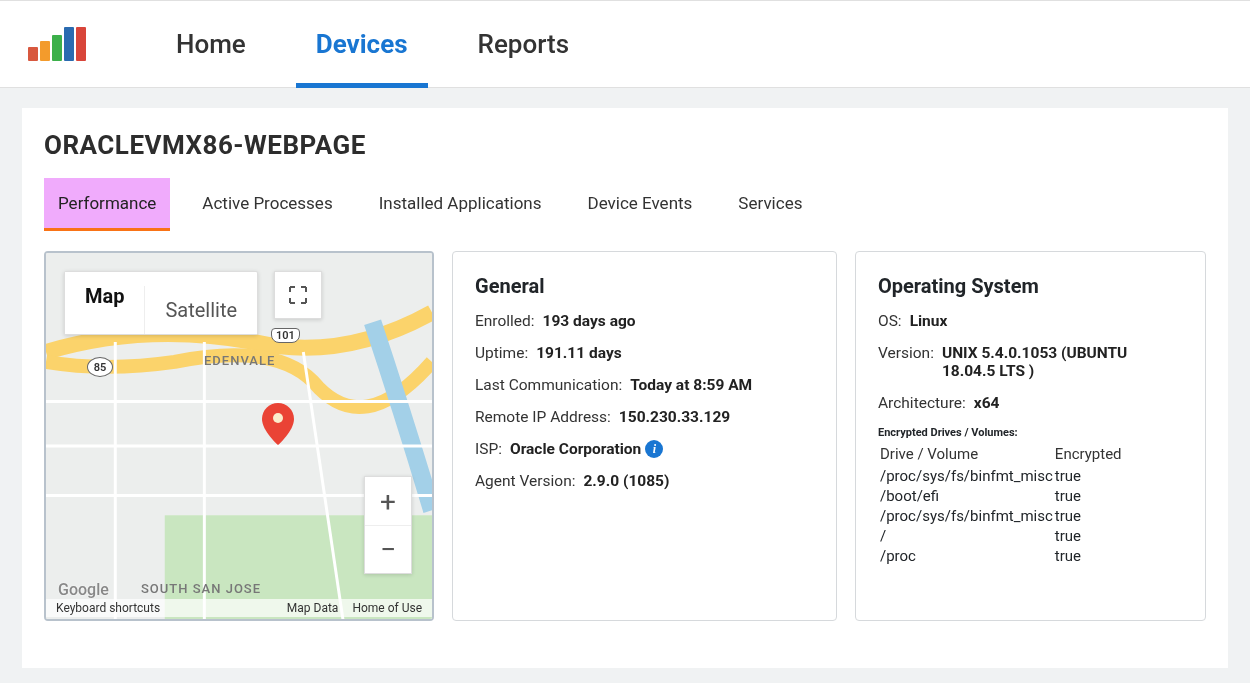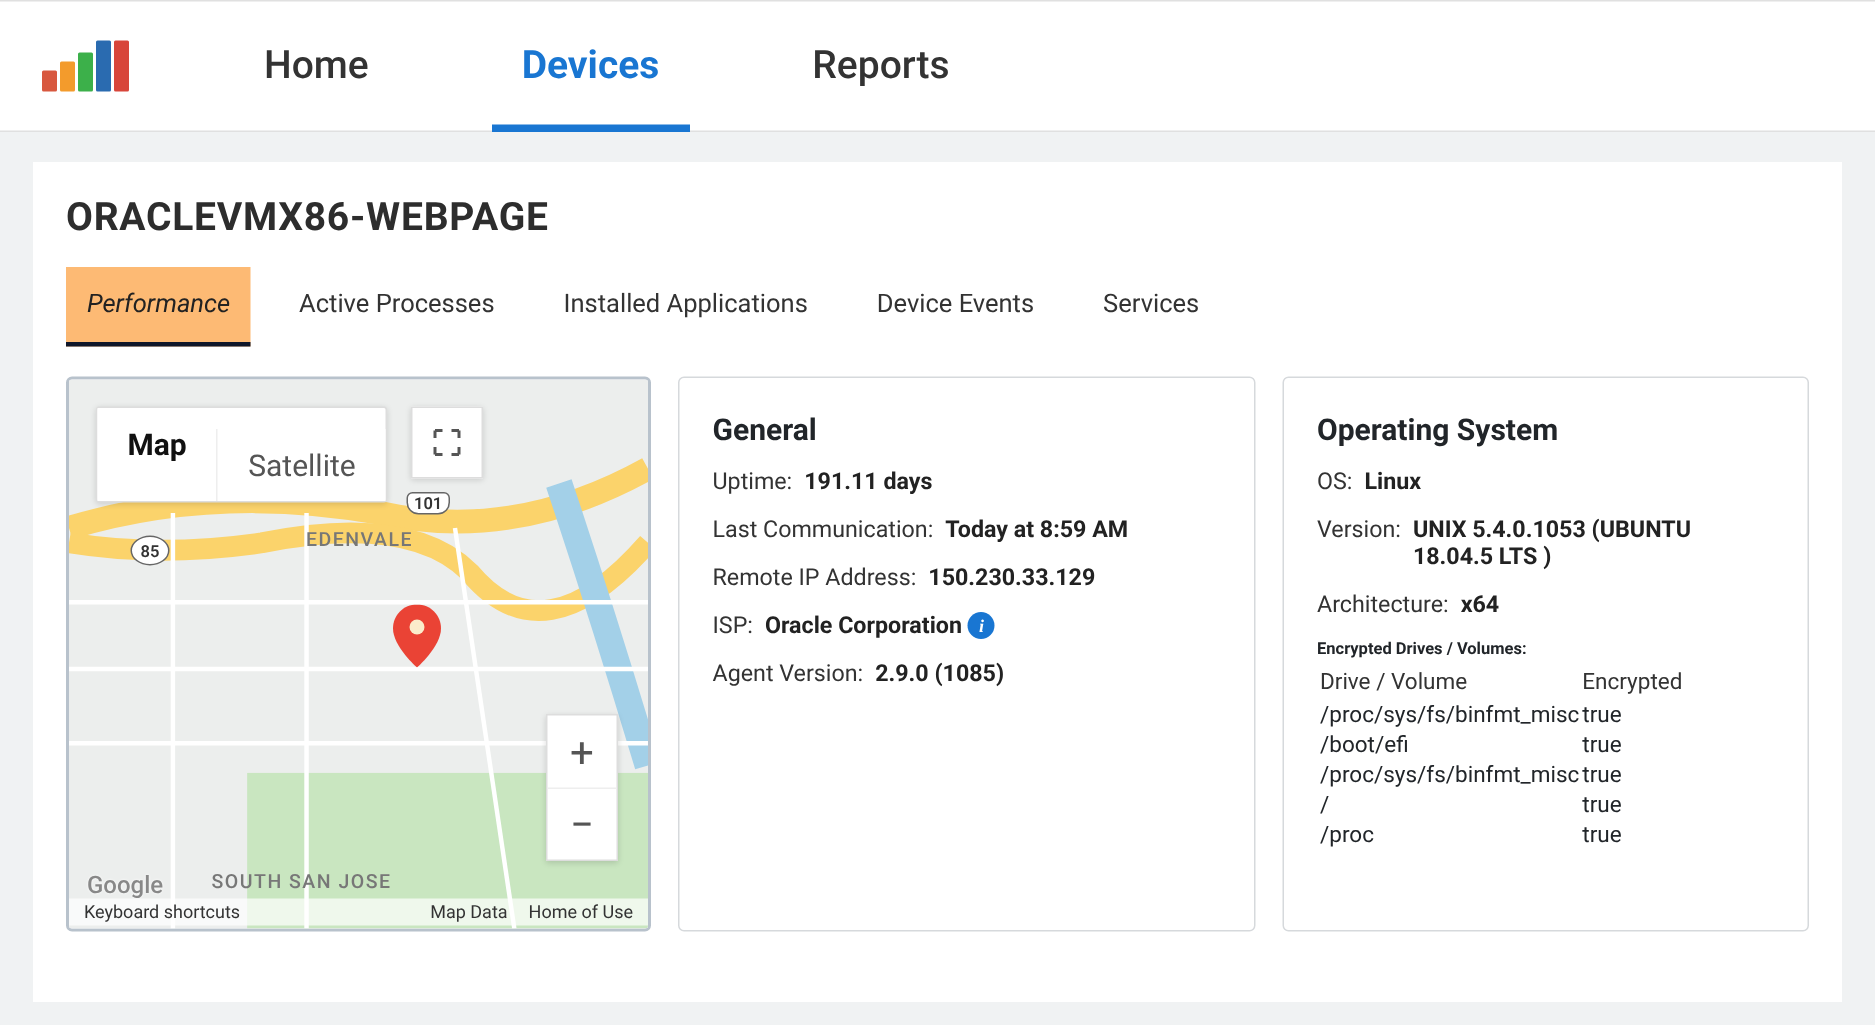--- a/index.html
+++ b/index.html
@@ -26,21 +26,21 @@
   gap: 2px;
   margin-right: 70px;
 }
 .logo-bar { width: 10px; border-radius: 1px; }
 .b1 { height: 14px; background: #d8583f; }
 .b2 { height: 20px; background: #f39b2c; }
 .b3 { height: 26px; background: #3cb04a; }
 .b4 { height: 34px; background: #2a6bb0; }
 .b5 { height: 34px; background: #d8453a; }
 
-.nav-tabs { display: flex; gap: 62px; height: 100%; align-items: center; }
+.nav-tabs { display: flex; gap: 30px; height: 100%; align-items: center; }
 .nav-tab {
   font-size: 26px;
   font-weight: 500;
   color: #333;
   cursor: pointer;
   height: 100%;
   display: flex;
   align-items: center;
   padding: 0 20px;
   position: relative;
@@ -74,24 +74,23 @@
   gap: 18px;
   border-bottom: 0;
 }
 .subtab {
   font-size: 17px;
   color: #333;
   cursor: pointer;
   padding: 15px 14px;
 }
 .subtab.active {
-  background: #fdba74;
+  background: #f0abfc;
   color: #222;
-  border-bottom: 3px solid #0f172a;
-  font-style: italic;
+  border-bottom: 3px solid #f97316;
 }
 .cards {
   display: flex;
   gap: 18px;
   margin-top: 20px;
 }
 .card {
   border: 1px solid #d6d9dc;
   border-radius: 4px;
   background: #fff;
@@ -311,20 +310,24 @@
           <span>Map Data</span>
           <span>Home of Use</span>
         </div>
       </div>
     </div>
 
     <div class="card general-card">
       <div class="card-title">General</div>
       <div class="kv">
         <div class="row half">
+          <span class="lbl">Enrolled:</span>
+          <span class="val">193 days ago</span>
+        </div>
+        <div class="row half">
           <span class="lbl">Uptime:</span>
           <span class="val">191.11 days</span>
         </div>
         <div class="row">
           <span class="lbl">Last Communication:</span>
           <span class="val">Today at 8:59 AM</span>
         </div>
         <div class="row">
           <span class="lbl">Remote IP Address:</span>
           <span class="val">150.230.33.129</span>

